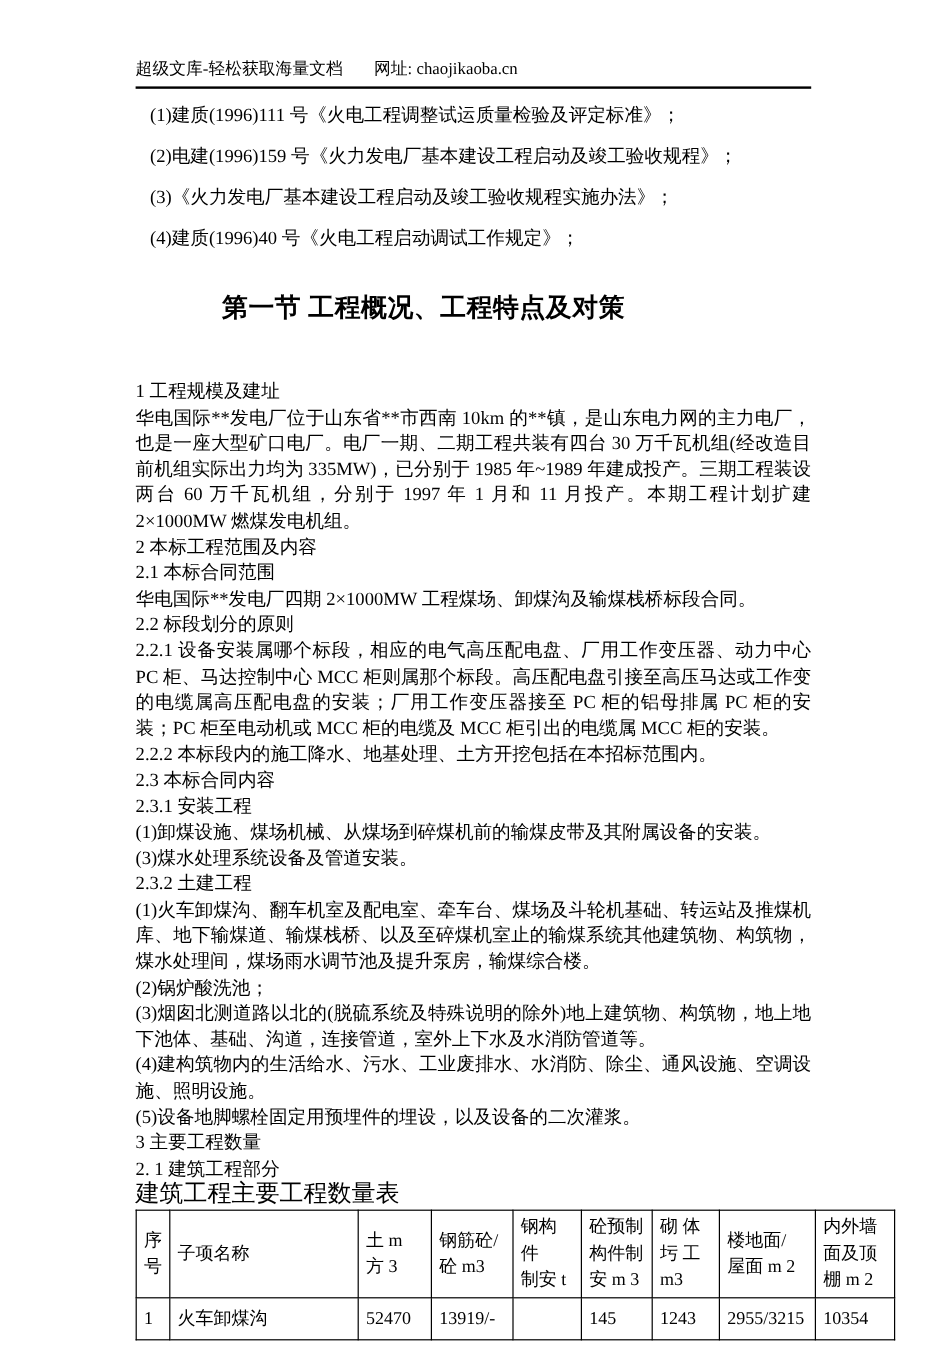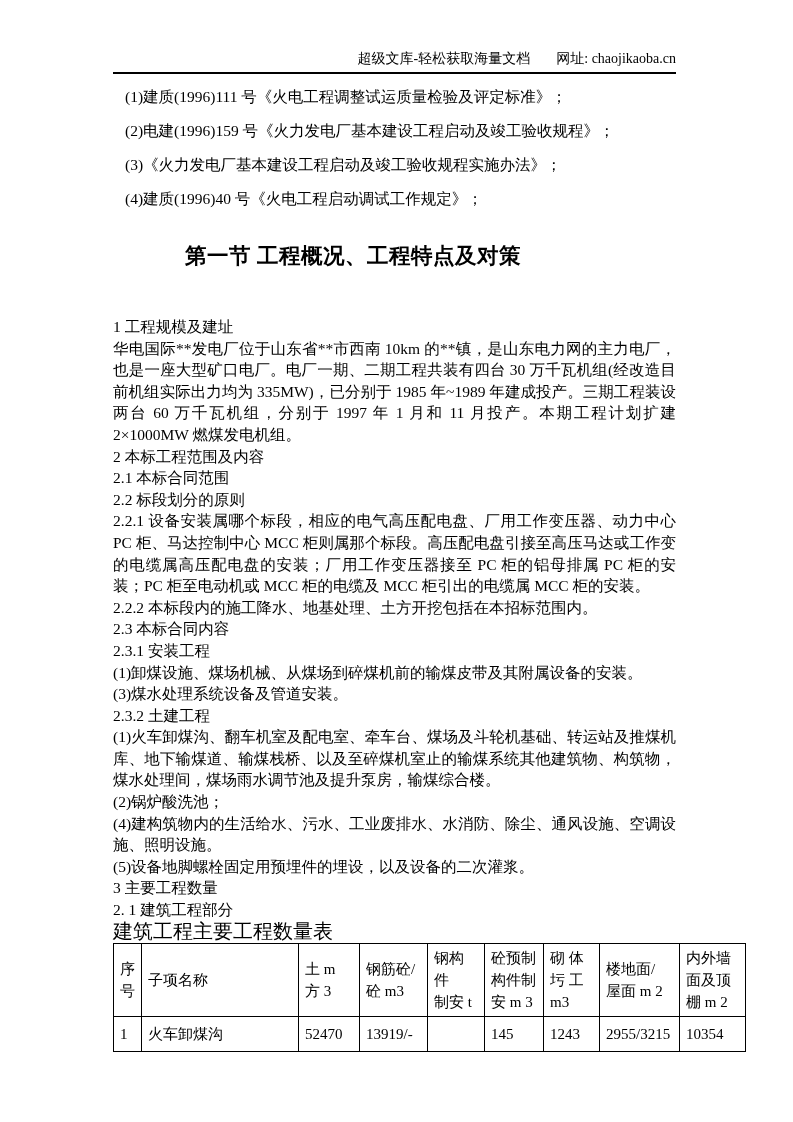--- a/index.html
+++ b/index.html
@@ -14,21 +14,21 @@
     background: #ffffff;
     color: #000000;
     font-family: "Liberation Serif", "DejaVu Serif", serif;
     box-sizing: border-box;
     padding: 50px 48px 0 113px;
     overflow: hidden;
   }
   
   .page-header {
     width: 563px;
-    text-align: right;
+    text-align: left;
     font-size: 14px;
     line-height: 18px;
     white-space: nowrap;
   }
   .page-header .site { margin-right: 26px; }
   .header-rule {
     width: 563px;
     border: none;
     border-top: 2px solid #000000;
     margin: 4px 0 4px 0;
@@ -97,30 +97,32 @@
     <p>(4)建质(1996)40 号《火电工程启动调试工作规定》；</p>
   </div>
 
   <h1 class="section-title">第一节 工程概况、工程特点及对策</h1>
 
   <div class="doc-body">
     <p>1 工程规模及建址</p>
     <p>华电国际**发电厂位于山东省**市西南 10km 的**镇，是山东电力网的主力电厂，也是一座大型矿口电厂。电厂一期、二期工程共装有四台 30 万千瓦机组(经改造目前机组实际出力均为 335MW)，已分别于 1985 年~1989 年建成投产。三期工程装设两台 60 万千瓦机组，分别于 1997 年 1 月和 11 月投产。本期工程计划扩建 2×1000MW 燃煤发电机组。</p>
     <p>2 本标工程范围及内容</p>
     <p>2.1 本标合同范围</p>
+    <p>华电国际**发电厂四期 2×1000MW 工程煤场、卸煤沟及输煤栈桥标段合同。</p>
     <p>2.2 标段划分的原则</p>
     <p>2.2.1 设备安装属哪个标段，相应的电气高压配电盘、厂用工作变压器、动力中心 PC 柜、马达控制中心 MCC 柜则属那个标段。高压配电盘引接至高压马达或工作变的电缆属高压配电盘的安装；厂用工作变压器接至 PC 柜的铝母排属 PC 柜的安装；PC 柜至电动机或 MCC 柜的电缆及 MCC 柜引出的电缆属 MCC 柜的安装。</p>
     <p>2.2.2 本标段内的施工降水、地基处理、土方开挖包括在本招标范围内。</p>
     <p>2.3 本标合同内容</p>
     <p>2.3.1 安装工程</p>
     <p>(1)卸煤设施、煤场机械、从煤场到碎煤机前的输煤皮带及其附属设备的安装。</p>
     <p>(3)煤水处理系统设备及管道安装。</p>
     <p>2.3.2 土建工程</p>
     <p>(1)火车卸煤沟、翻车机室及配电室、牵车台、煤场及斗轮机基础、转运站及推煤机库、地下输煤道、输煤栈桥、以及至碎煤机室止的输煤系统其他建筑物、构筑物，煤水处理间，煤场雨水调节池及提升泵房，输煤综合楼。</p>
     <p>(2)锅炉酸洗池；</p>
+    <p>(3)烟囱北测道路以北的(脱硫系统及特殊说明的除外)地上建筑物、构筑物，地上地下池体、基础、沟道，连接管道，室外上下水及水消防管道等。</p>
     <p>(4)建构筑物内的生活给水、污水、工业废排水、水消防、除尘、通风设施、空调设施、照明设施。</p>
     <p>(5)设备地脚螺栓固定用预埋件的埋设，以及设备的二次灌浆。</p>
     <p>3 主要工程数量</p>
     <p>2. 1 建筑工程部分</p>
     <p class="table-caption">建筑工程主要工程数量表</p>
   </div>
 
   <table class="qty">
     <colgroup>
       <col style="width:28px">

